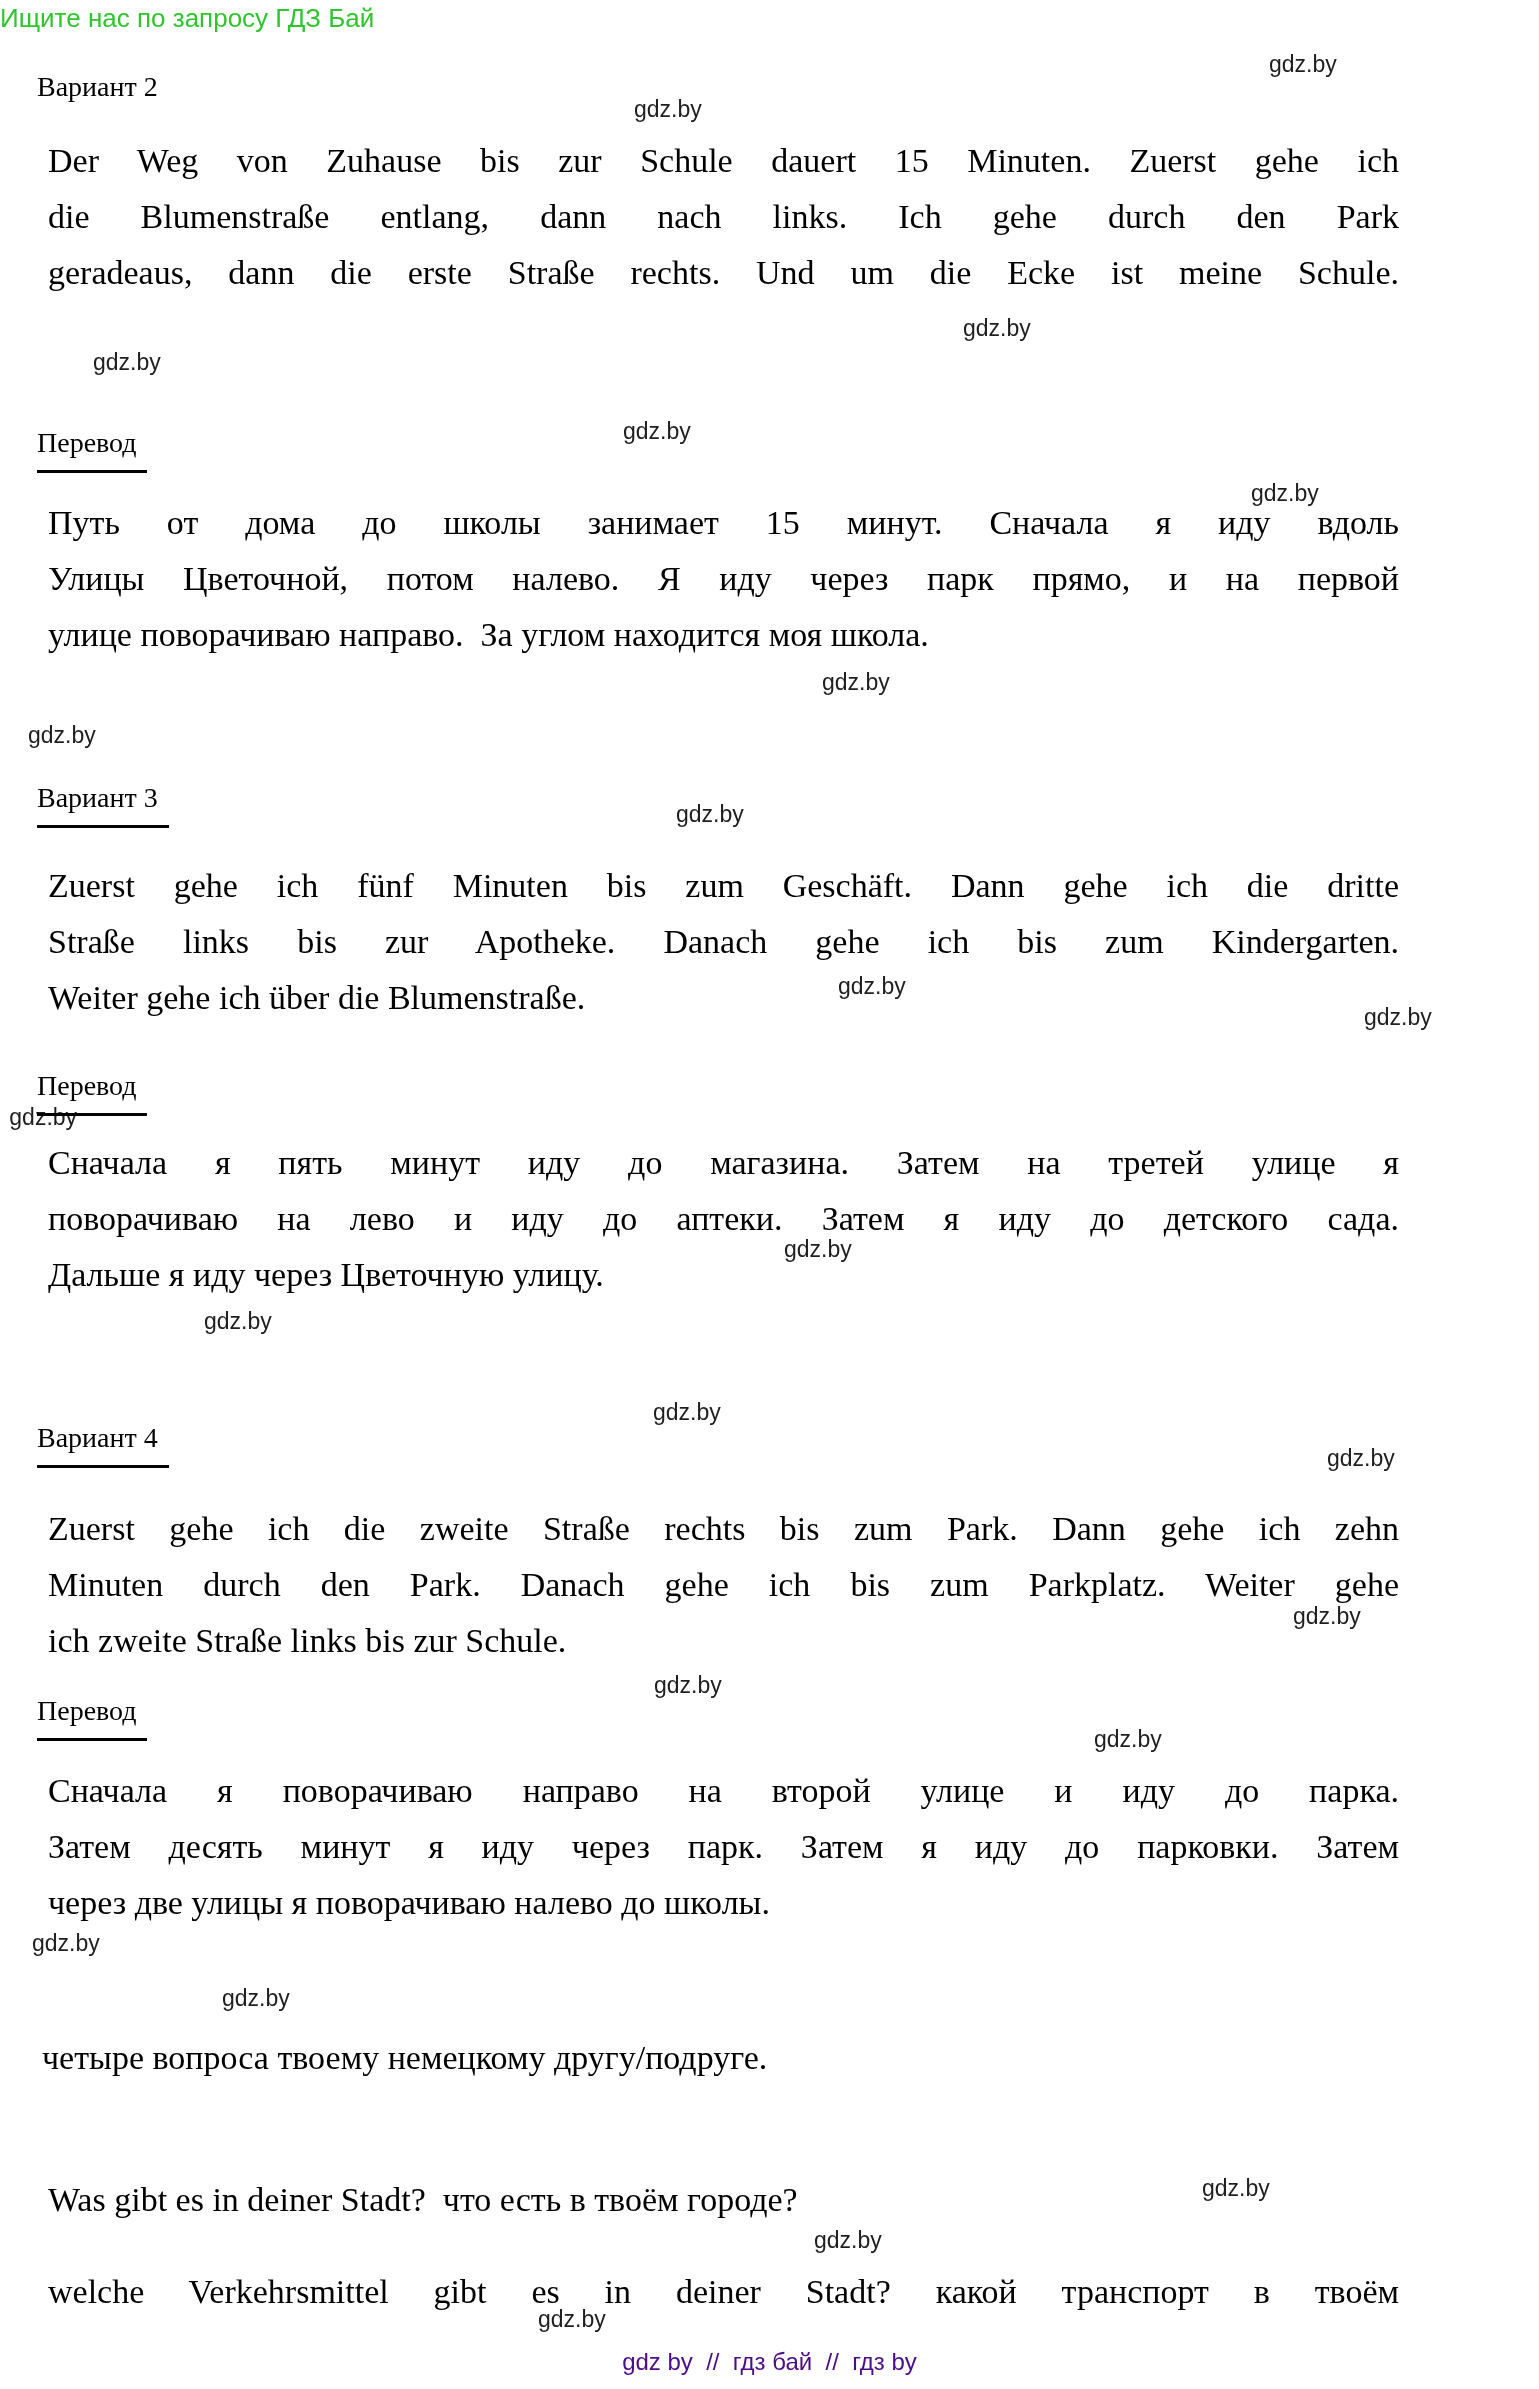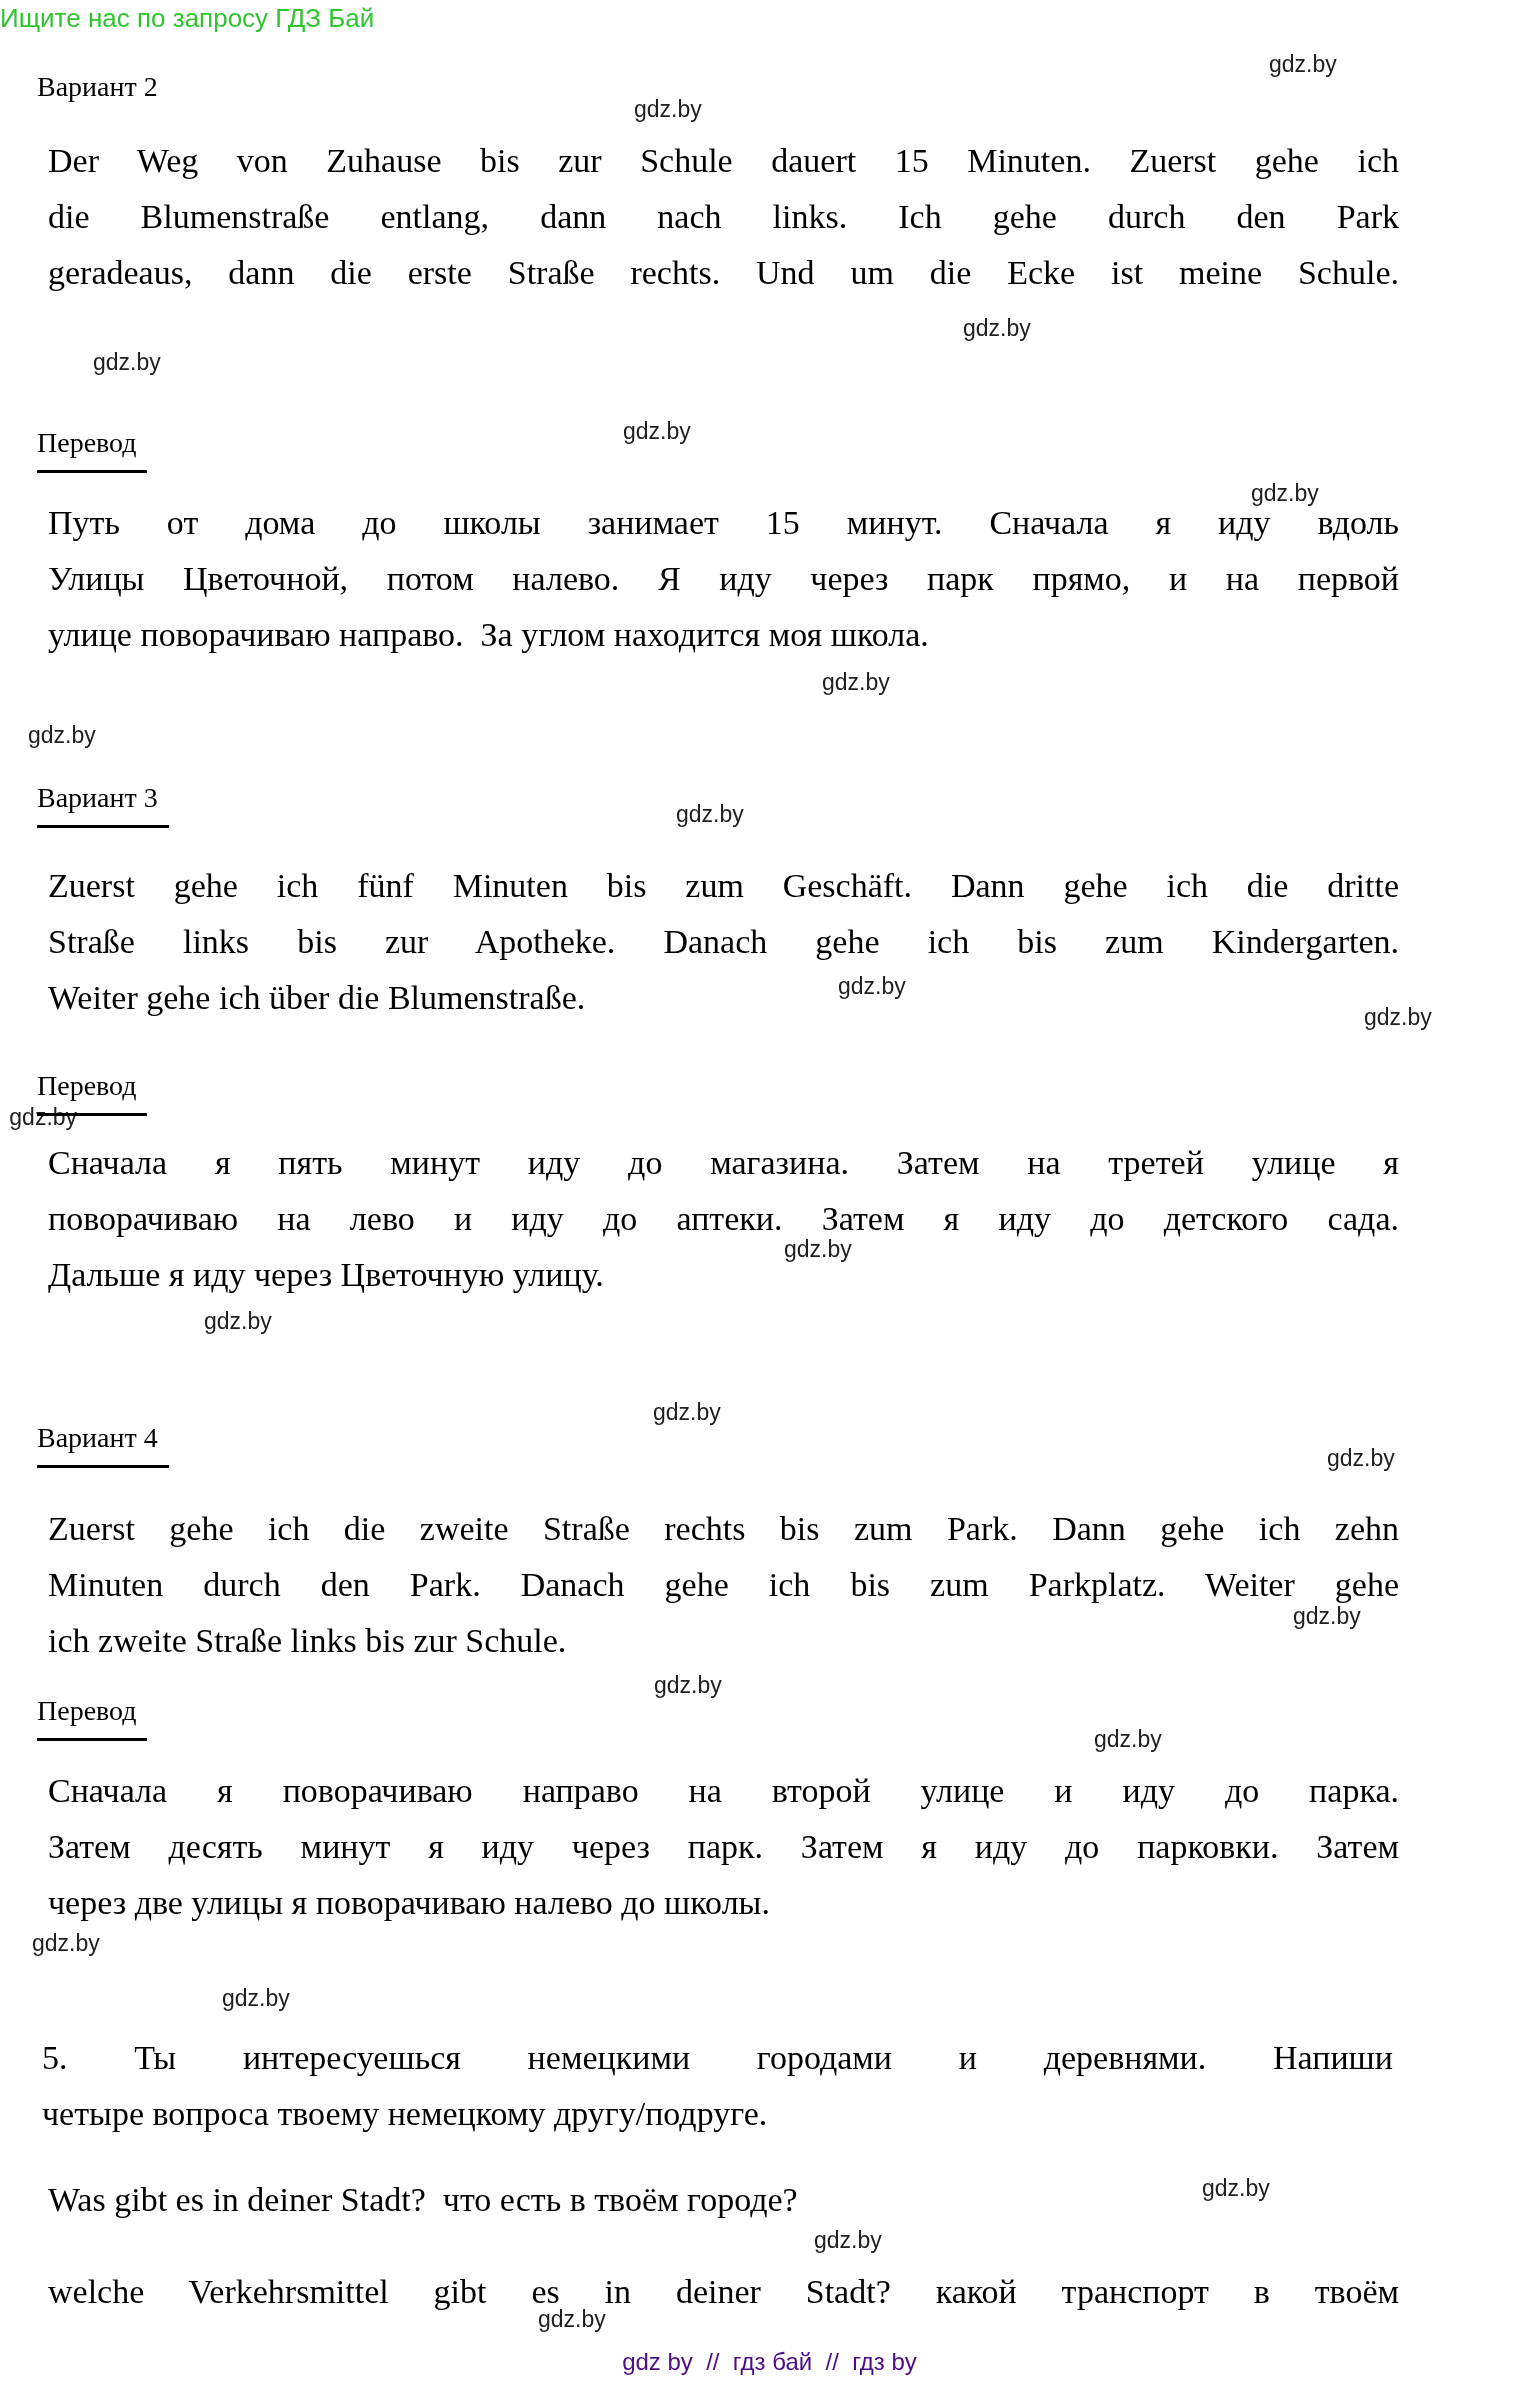--- a/index.html
+++ b/index.html
@@ -132,21 +132,20 @@
 
   <div class="heading underlined" style="top:1689px;">Перевод</div>
 
   <div class="para" style="top:1763px;">
     <div class="line just">Сначала я поворачиваю направо на второй улице и иду до парка.</div>
     <div class="line just">Затем десять минут я иду через парк. Затем я иду до парковки. Затем</div>
     <div class="line">через две улицы я поворачиваю налево до школы.</div>
   </div>
 
   <div class="para" style="top:2030px; left:31px;">
-    <div class="line just">5. Ты интересуешься немецкими городами и деревнями. Напиши</div>
     <div class="line">четыре вопроса твоему немецкому другу/подруге.</div>
   </div>
 
   <div class="para" style="top:2172px;">
     <div class="line">Was gibt es in deiner Stadt?  что есть в твоём городе?</div>
   </div>
 
   <div class="para" style="top:2264px;">
     <div class="line just">welche Verkehrsmittel gibt es in deiner Stadt? какой транспорт в твоём</div>
   </div>

